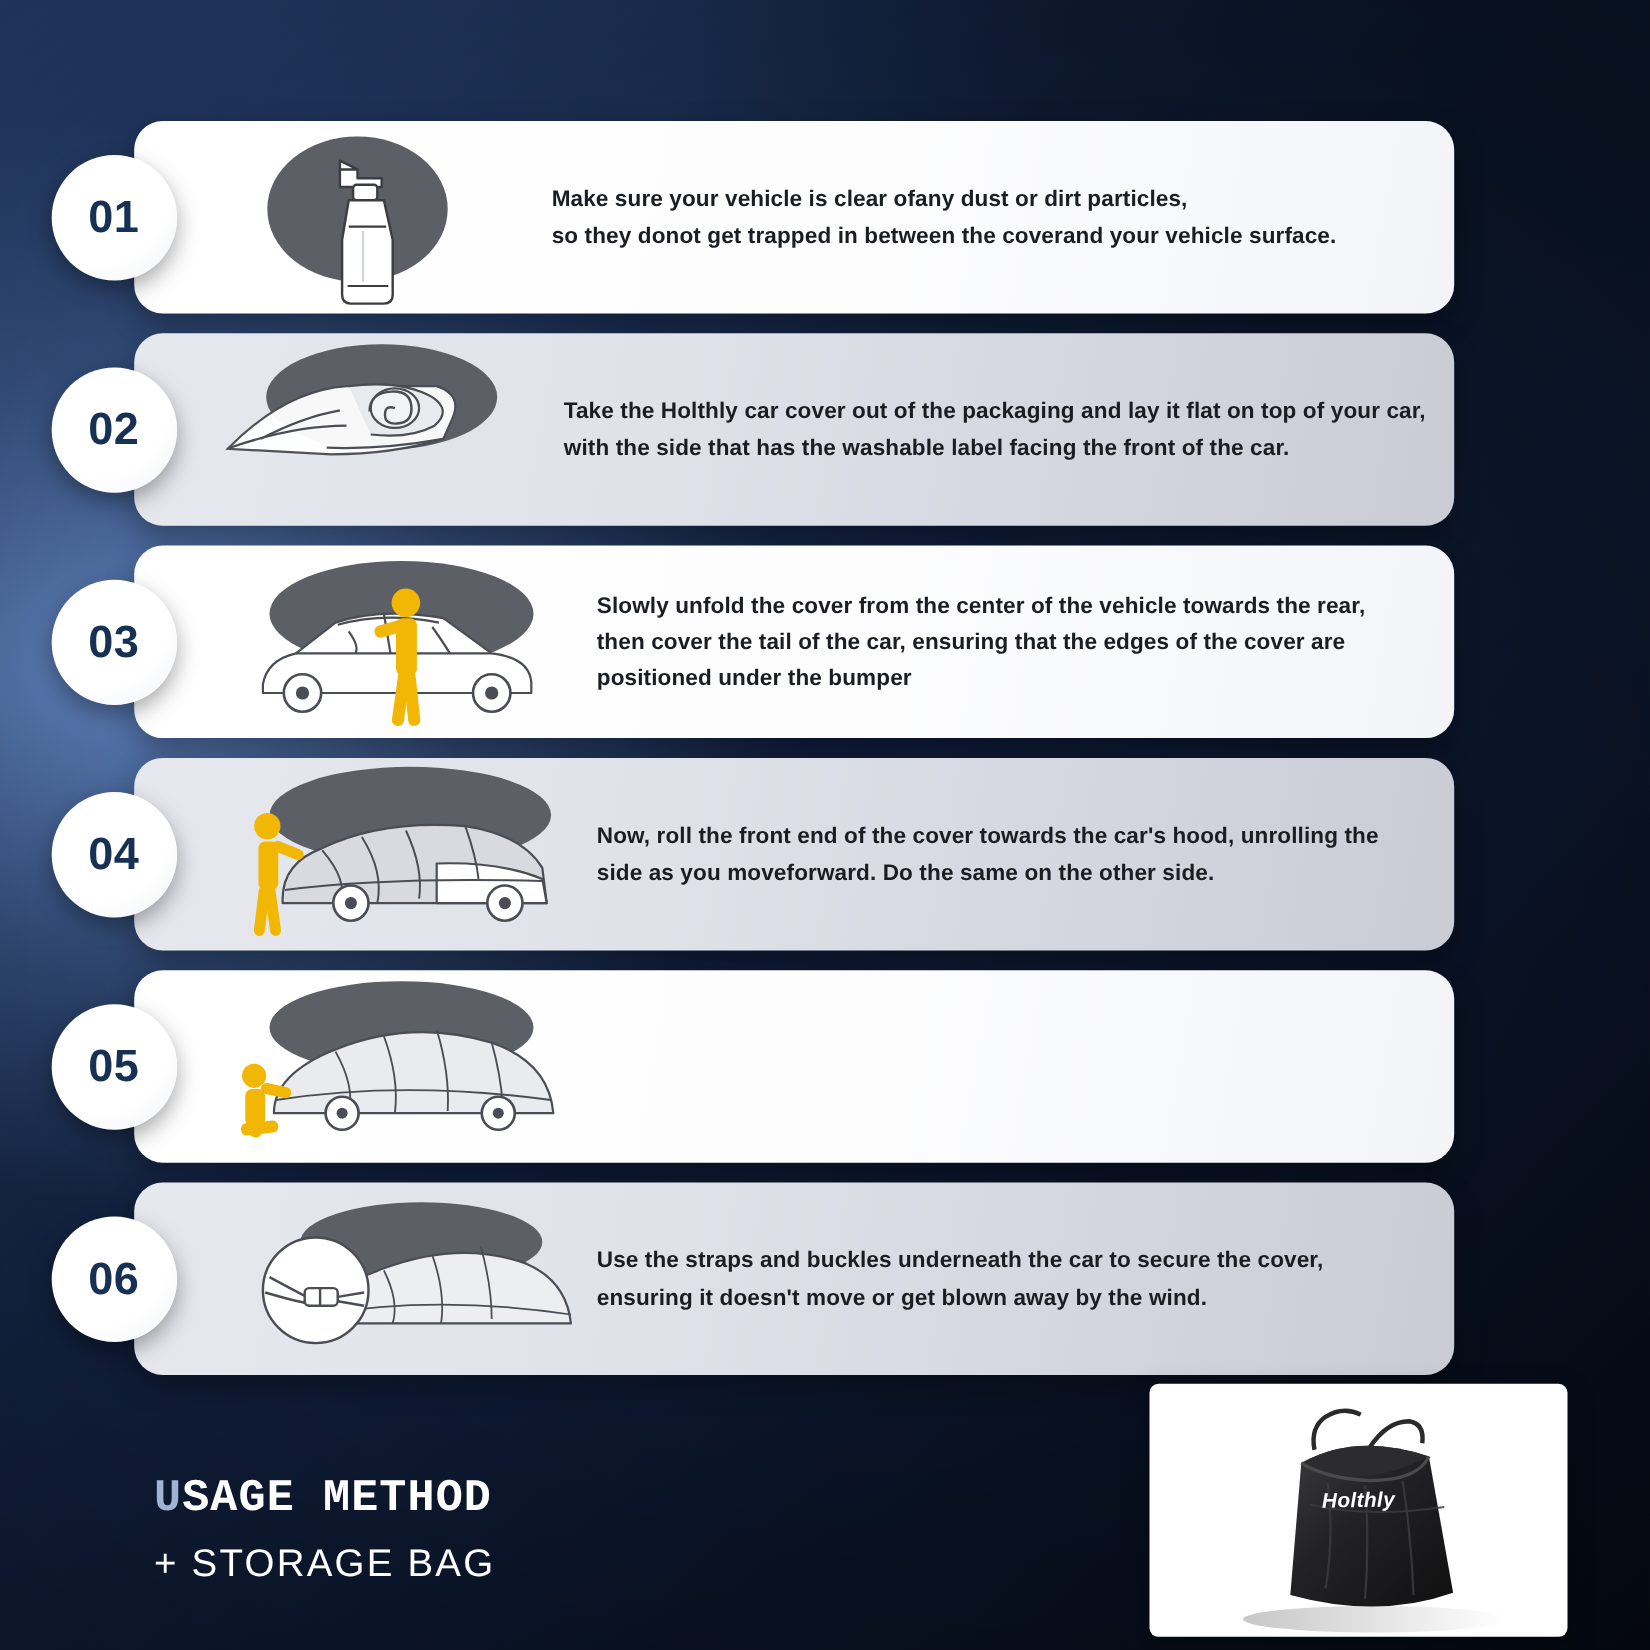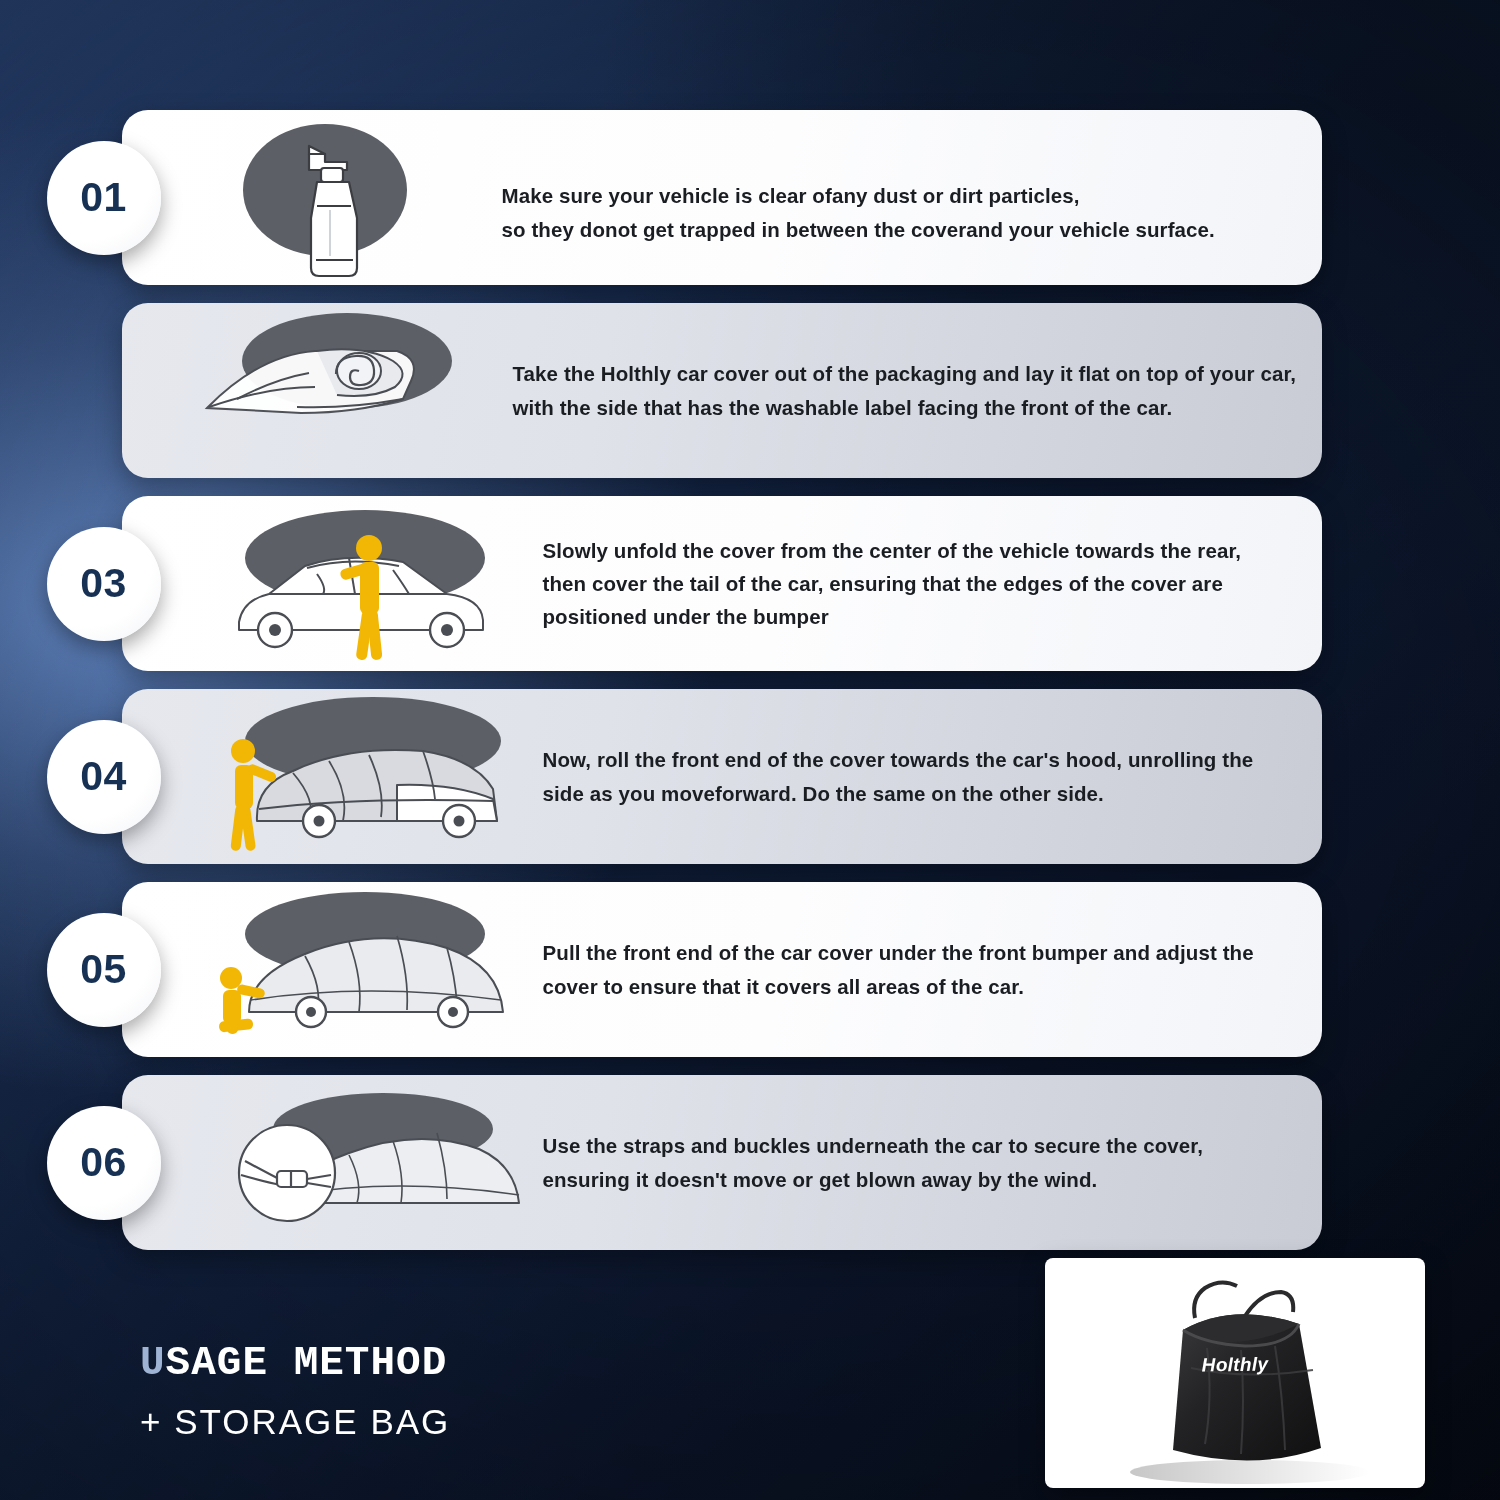--- a/index.html
+++ b/index.html
@@ -110,21 +110,21 @@
     z-index: 4;
   }
   .text p {
     font-family: "Liberation Sans", sans-serif;
     font-weight: bold;
     font-size: 20.5px;
     line-height: 1.62;
     color: #1a1d22;
     letter-spacing: 0.1px;
   }
-  .step.s1 .text { left: 455px; width: 800px; margin-top: 15px; }
+  .step.s1 .text { left: 455px; width: 800px; }
   .step.s2 .text { left: 466px; width: 800px; }
 
   
   .bottom {
     position: absolute;
     left: 0;
     bottom: 0;
     width: 1500px;
     height: 260px;
     z-index: 3;
@@ -209,20 +209,23 @@
         </svg>
       </div>
       <div class="text">
         <p style="white-space:pre-line;">Make sure your vehicle is clear ofany dust or dirt particles,
 so they donot get trapped in between the coverand your vehicle surface.</p>
       </div>
     </div>
 
     <div class="step s2">
       <div class="card dim"></div>
+      <div class="badge">
+        <span>02</span>
+      </div>
       <div class="art">
         <svg viewBox="0 0 330 175">
           <ellipse cx="150" cy="58" rx="105" ry="48" fill="#5c5f66"></ellipse>
           <g fill="none" stroke="#4a4d53" stroke-width="2">
             <path d="M10 105 Q62 52 118 48 L200 48 Q224 56 214 78 L206 96 Q160 110 104 110 Z" fill="#ffffff" opacity="0.96"></path>
             <path d="M120 48 Q168 42 196 58 Q214 70 198 84 Q176 96 140 92" fill="#e8eaee"></path>
             <ellipse cx="162" cy="68" rx="22" ry="18" fill="#f2f3f6"></ellipse>
             <path d="M162 68 q-9 -3 -9 6 q0 9 11 8 q14 -1 13 -15 q-1 -15 -18 -14 q-20 1 -20 18" stroke-width="2.2"></path>
             <path d="M12 104 Q70 84 118 84"></path>
             <path d="M40 96 Q78 76 112 70"></path>
@@ -337,23 +340,20 @@
             <circle cx="256" cy="130" r="5" fill="#4a4d53" stroke="none"></circle>
           </g>
           <g fill="#f2b705">
             <circle cx="34" cy="96" r="11"></circle>
             <rect x="26" y="108" width="18" height="34" rx="6"></rect>
             <rect x="40" y="104" width="28" height="10" rx="5" transform="rotate(12 52 109)"></rect>
             <rect x="22" y="138" width="34" height="11" rx="5" transform="rotate(-6 38 143)"></rect>
             <rect x="30" y="130" width="11" height="22" rx="5"></rect>
           </g>
         </svg>
-      </div>
-      <div class="text">
-        <p>Pull the front end of the car cover under the front bumper and adjust the cover to ensure that it covers all areas of the car.</p>
       </div>
     </div>
 
     <div class="step">
       <div class="card dim"></div>
       <div class="badge">
         <span>06</span>
       </div>
       <div class="art">
         <svg viewBox="0 0 330 175">

